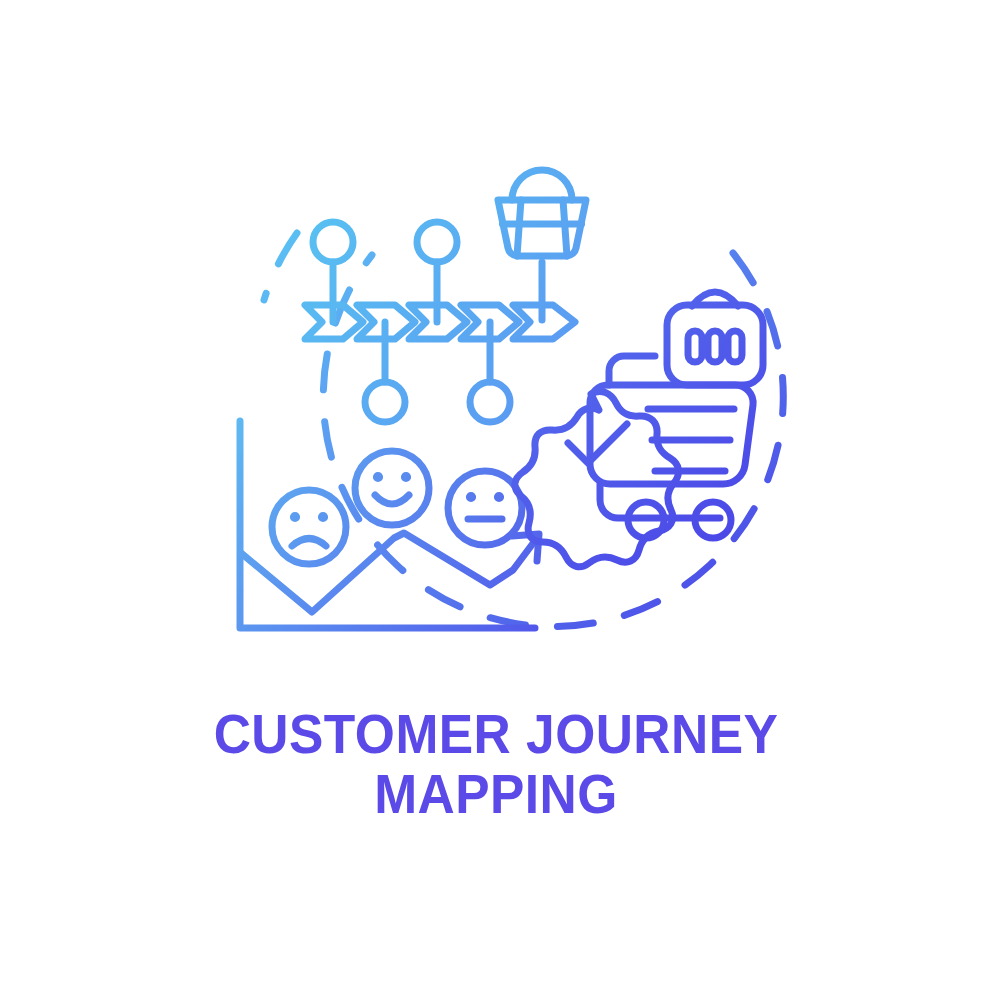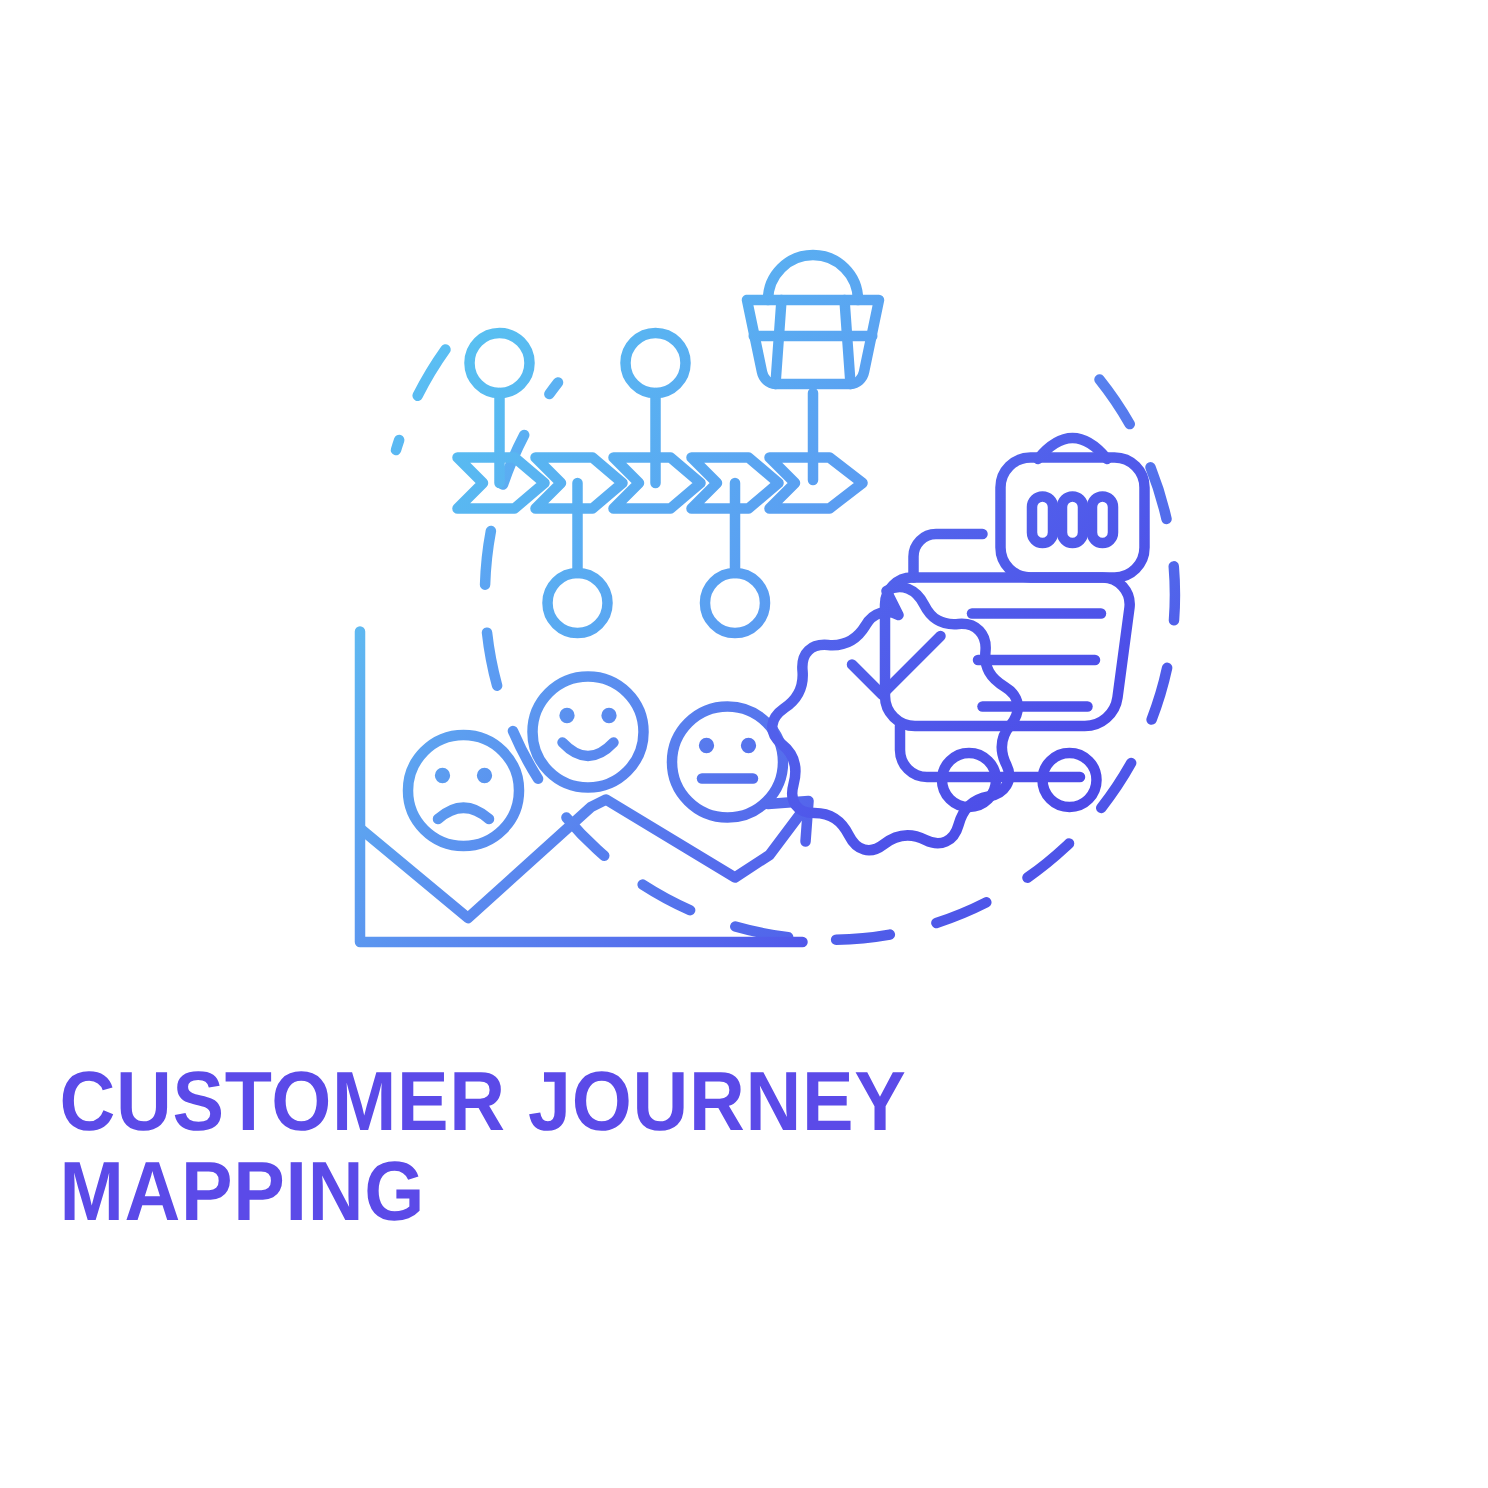--- a/index.html
+++ b/index.html
@@ -27,21 +27,21 @@
     top: 0;
     width: 992px;
     height: 992px;
     display: block;
   }
   #caption {
     position: absolute;
     left: 0;
     top: 704px;
     width: 992px;
-    text-align: left;
+    text-align: center;
     line-height: 1.08;
     user-select: none;
   }
   #caption .line {
     display: block;
     font-family: "Liberation Sans", "DejaVu Sans", sans-serif;
     font-weight: 700;
     font-size: 56px;
     letter-spacing: 0.5px;
     transform: scaleX(0.92);

